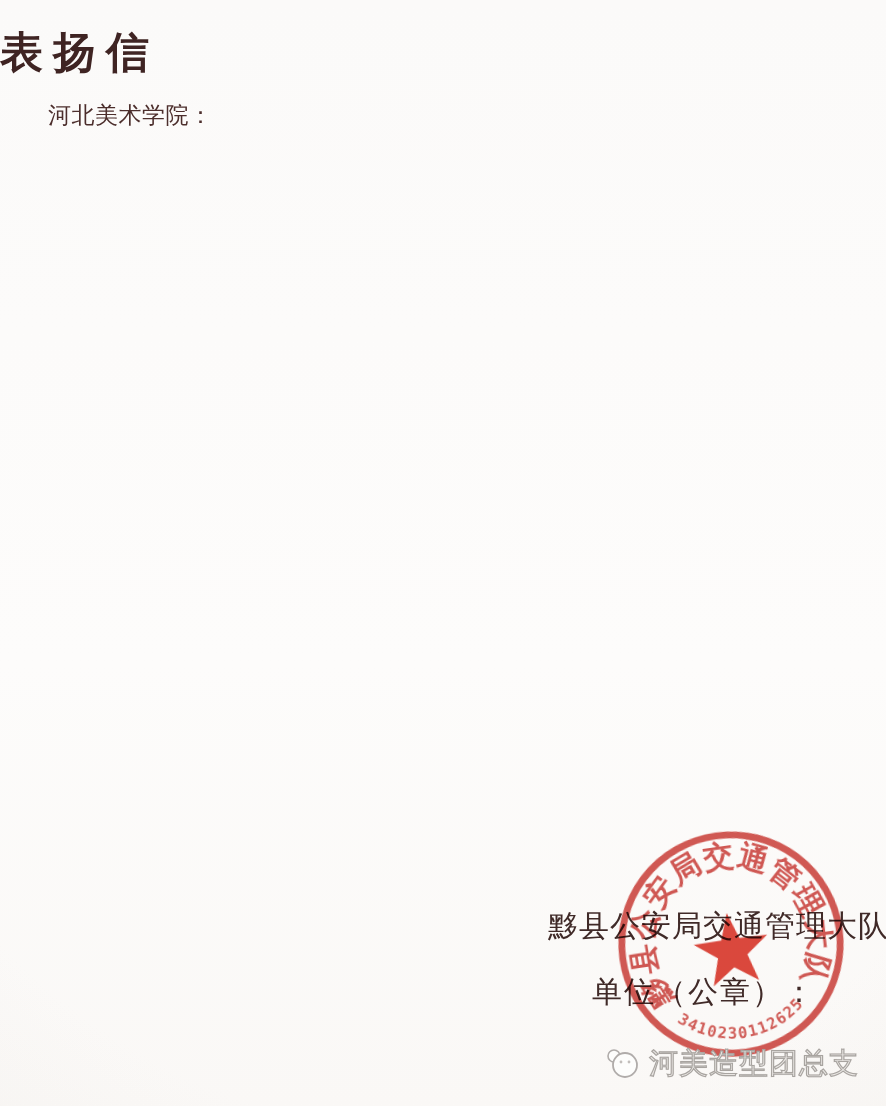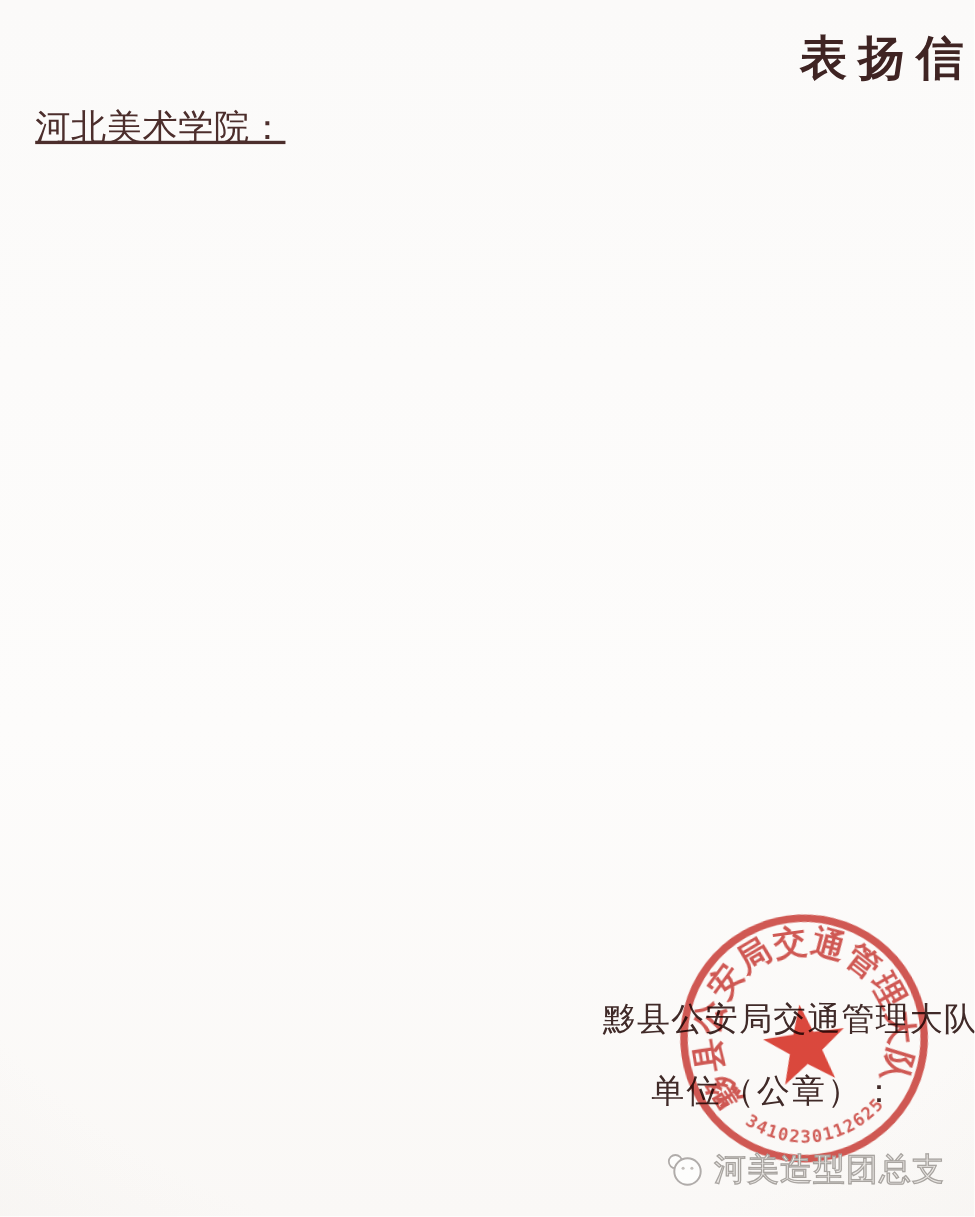--- a/index.html
+++ b/index.html
@@ -10,32 +10,31 @@
     background:
       radial-gradient(130% 110% at 50% 42%, rgba(253,252,251,0) 55%, rgba(238,235,231,.85) 100%),
       linear-gradient(180deg, #fbfaf9 0%, #fdfcfb 60%, #faf8f6 100%);
     font-family:"Liberation Serif","DejaVu Serif",serif;
     color:#4c2e2c;
   }
   .soft { filter: blur(0.4px); }
 
   .title {
     position:absolute; top:24px; left:0; right:0;
-    text-align:right;
+    text-align:left;
     font-size:43px; font-weight:bold;
     letter-spacing:10px;
     color:#3f2423;
   }
 
   .body-text {
-    position:absolute; top:88px; left:16px; width:842px;
-    font-size:32px; line-height:55.5px;
+    position:absolute; top:88px; left:32px; width:842px;
+    font-size:23px; line-height:55.5px;
     letter-spacing:0.5px;
     text-align:justify;
-    text-decoration:underline;
   }
   .salutation { margin:0 0 0 16px; }
   .indent { text-indent:1.75em; margin:0; }
 
   .sig-unit {
     position:absolute; top:906px; left:548px;
     font-size:30px; letter-spacing:1px; color:#402a28;
     white-space:nowrap;
   }
   .seal-caption {

